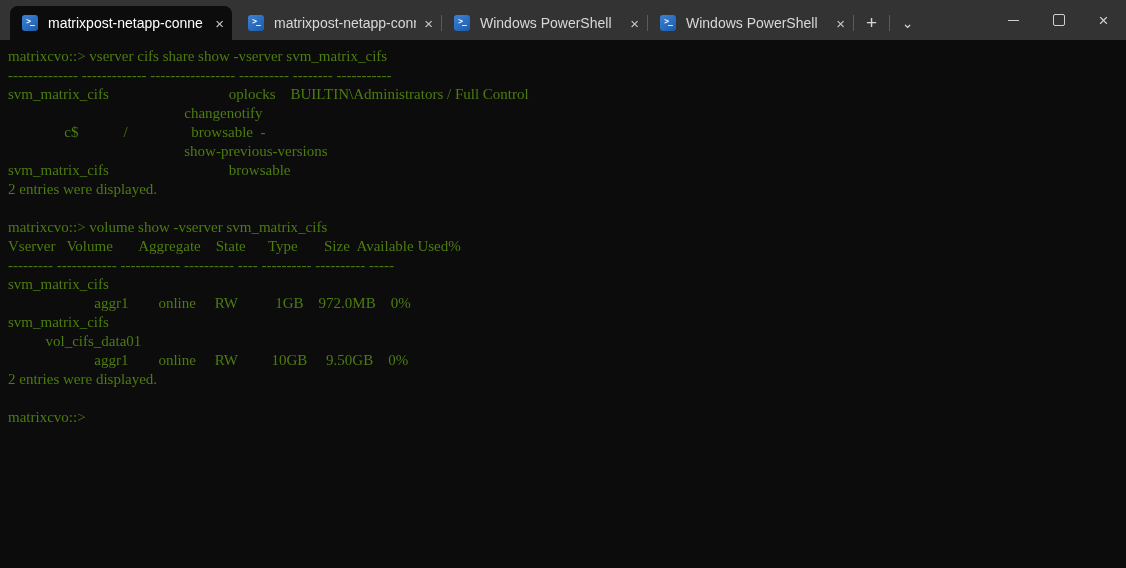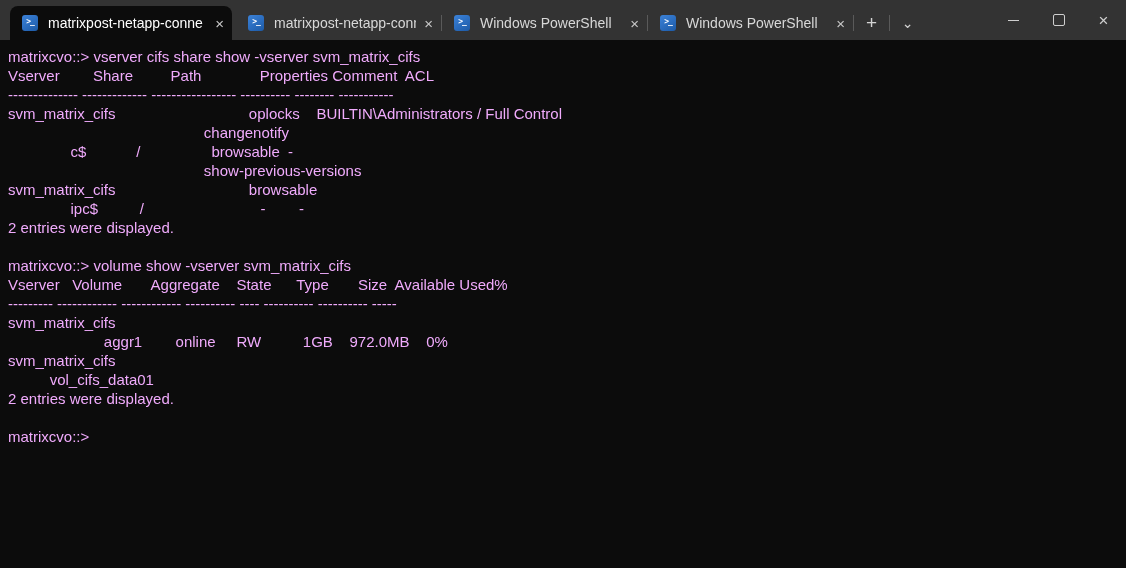--- a/index.html
+++ b/index.html
@@ -66,23 +66,23 @@
   .max-glyph{width:10px;height:10px;border:1px solid #cfcfcf;border-radius:2px;}
   .close-glyph{font-size:17px;line-height:17px;font-weight:300;}
   
   .terminal{
     position:absolute;top:40px;left:0;right:0;bottom:0;
     background:#0c0c0c;
     padding:7px 0 0 8px;box-sizing:border-box;
     cursor:text;
   }
   .tline{
-    font-family:Liberation Sans, sans-serif;
+    font-family:Liberation Serif, serif;
     font-size:15px;line-height:19px;height:19px;
-    color:#f0abfc;white-space:pre;
+    color:#4d7c0f;white-space:pre;
   }
 </style>
 </head>
 <body>
 
 <div class="titlebar">
 
   <div class="tab active">
     <span class="ps-icon">
         <span class="ps-glyph">&gt;_</span>
@@ -142,33 +142,32 @@
       </div>
     <div class="capbtn">
         <span class="close-glyph">×</span>
       </div>
   </div>
 
 </div>
 
 <div class="terminal">
   <div class="tline">matrixcvo::&gt; vserver cifs share show -vserver svm_matrix_cifs</div>
-  <div class="tline">Vserver        Share         Path              Properties Comment  ACL</div>
   <div class="tline">-------------- ------------- ----------------- ---------- -------- -----------</div>
   <div class="tline">svm_matrix_cifs                                oplocks    BUILTIN\Administrators / Full Control</div>
   <div class="tline">                                               changenotify</div>
   <div class="tline">               c$            /                 browsable  -</div>
   <div class="tline">                                               show-previous-versions</div>
   <div class="tline">svm_matrix_cifs                                browsable</div>
-  <div class="tline">               ipc$          /                            -        -</div>
   <div class="tline">2 entries were displayed.</div>
   <div class="tline"></div>
   <div class="tline">matrixcvo::&gt; volume show -vserver svm_matrix_cifs</div>
   <div class="tline">Vserver   Volume       Aggregate    State      Type       Size  Available Used%</div>
   <div class="tline">--------- ------------ ------------ ---------- ---- ---------- ---------- -----</div>
   <div class="tline">svm_matrix_cifs</div>
   <div class="tline">                       aggr1        online     RW          1GB    972.0MB    0%</div>
   <div class="tline">svm_matrix_cifs</div>
   <div class="tline">          vol_cifs_data01</div>
+  <div class="tline">                       aggr1        online     RW         10GB     9.50GB    0%</div>
   <div class="tline">2 entries were displayed.</div>
   <div class="tline"></div>
   <div class="tline">matrixcvo::&gt;</div>
 </div>
 
 </body></html>

